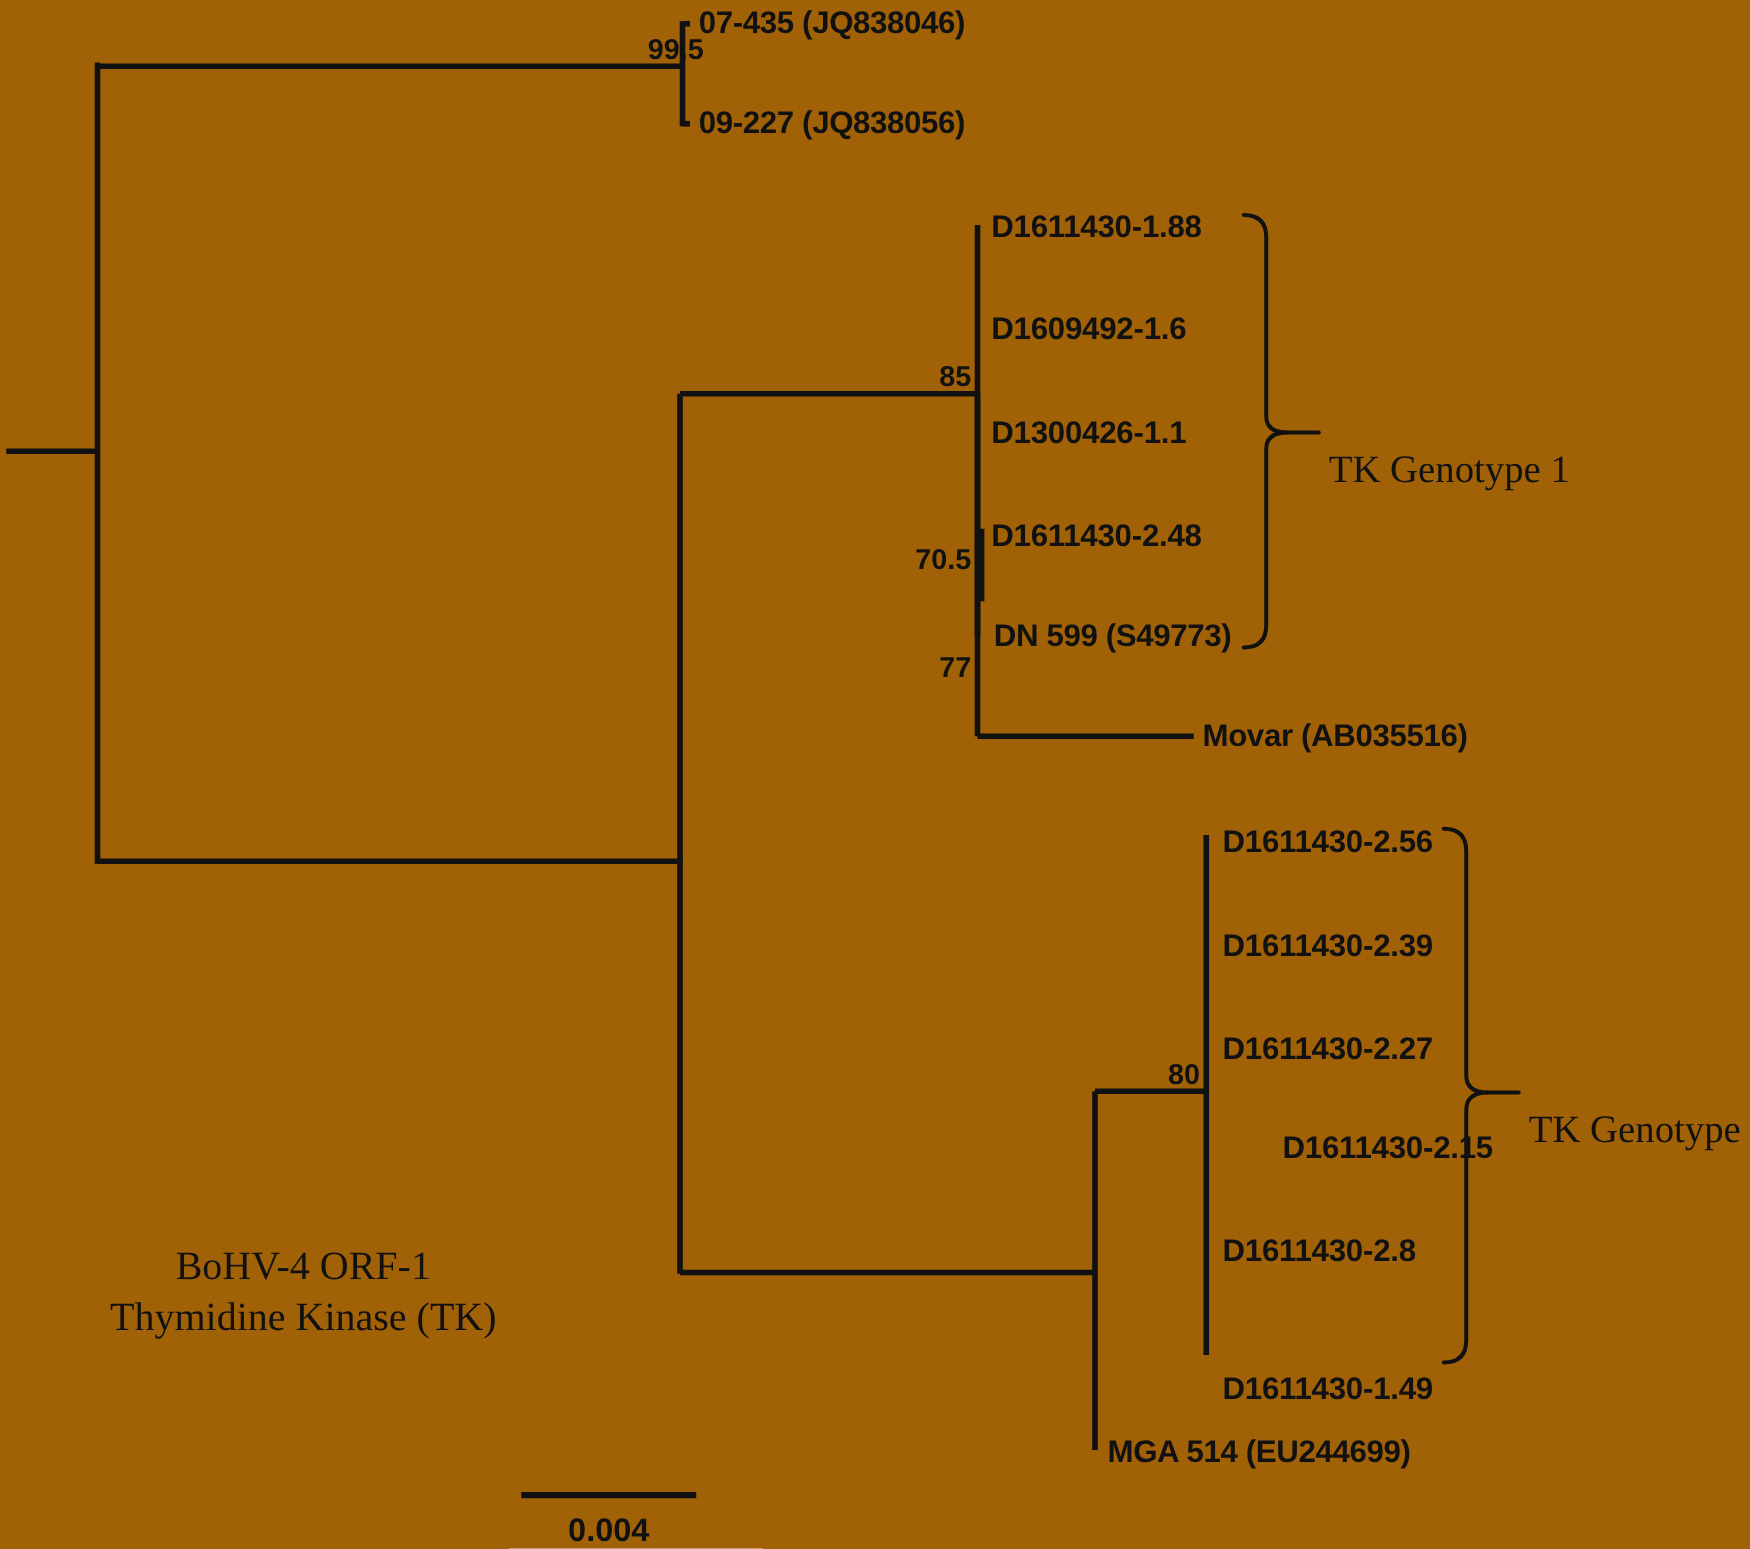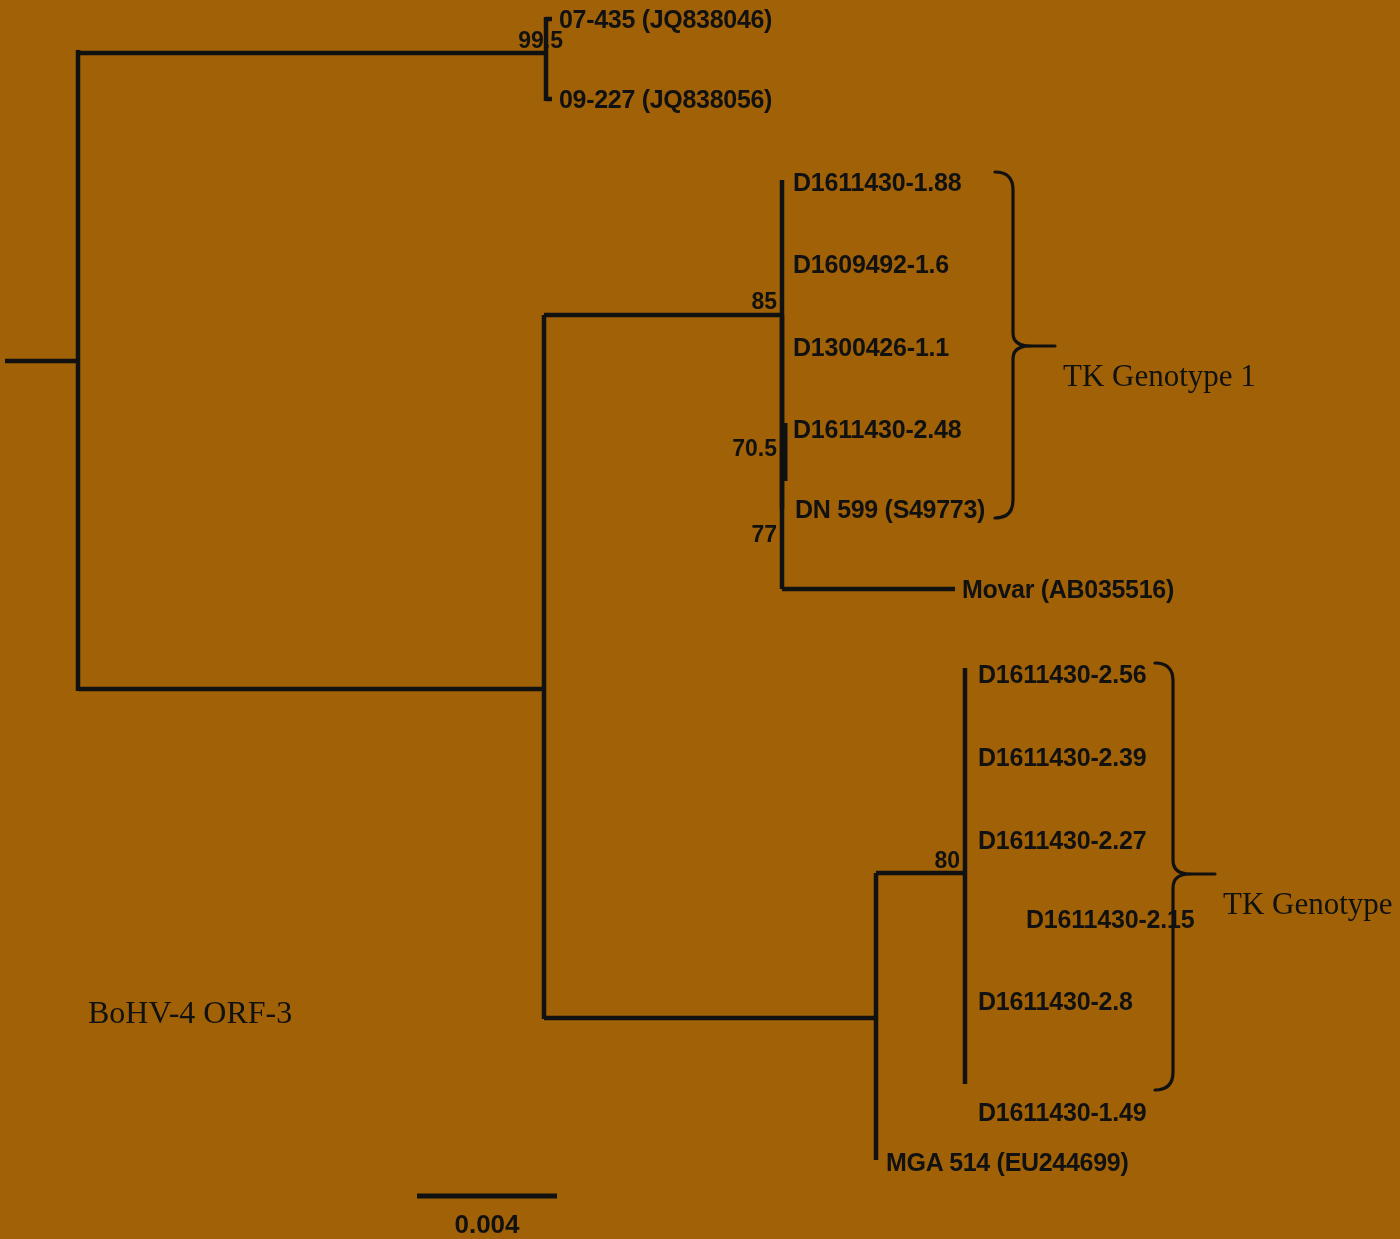--- a/index.html
+++ b/index.html
@@ -168,18 +168,19 @@
 
   <div class="lbl support" style="left:777px; top:534px;">77</div>
 
   <div class="lbl support" style="left:960px; top:860px;">80</div>
 
   <div class="lbl serif-note" style="left:1063px; top:347px;">TK Genotype 1</div>
 
   <div class="lbl serif-note" style="left:1223px; top:875px;">TK Genotype 2</div>
 
   <div class="lbl caption" style="left:88px; top:992px;">
-    <div>BoHV-4  ORF-3</div>
+    <div>BoHV-4  ORF-1</div>
+    <div>Thymidine Kinase (TK)</div>
   </div>
 
   <div class="lbl scalebar-label" style="left:487px; top:1211px;">0.004</div>
 
 </div>
 
 </body></html>

